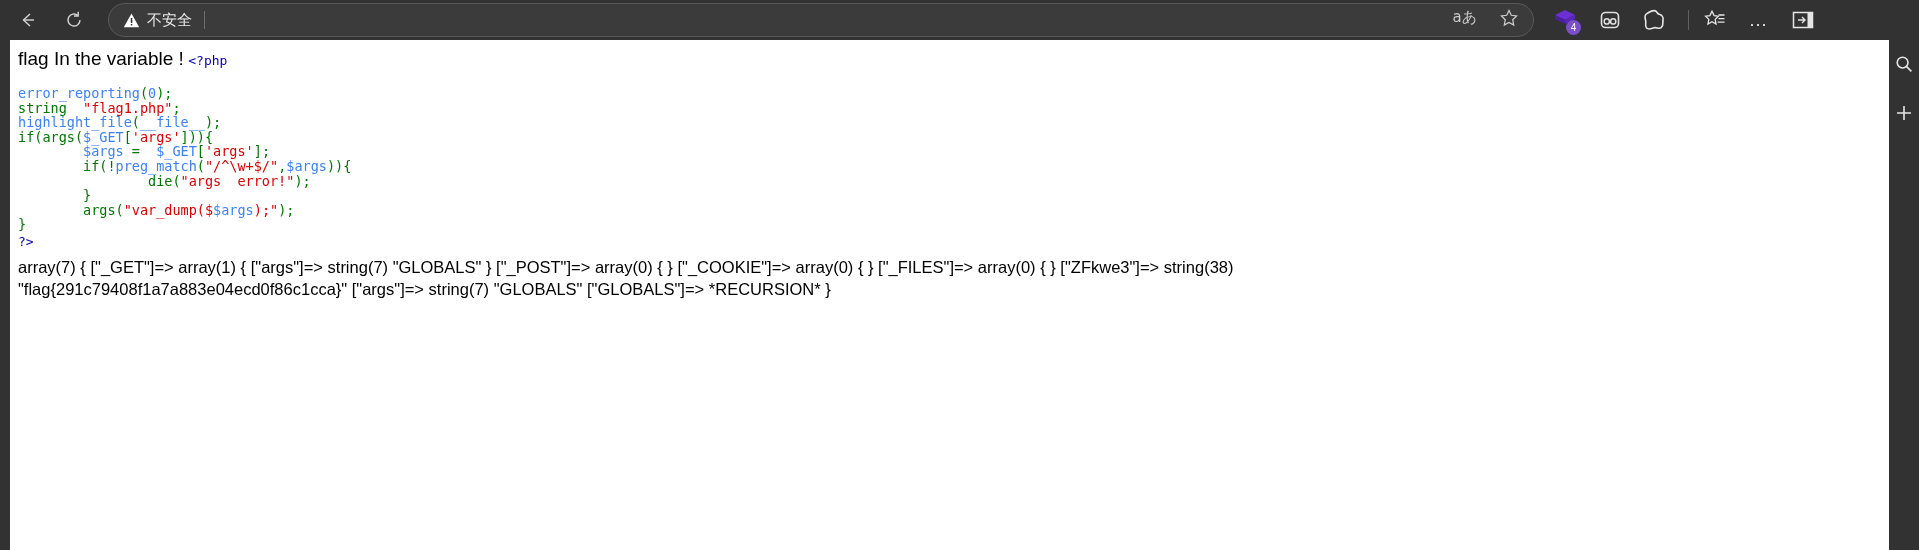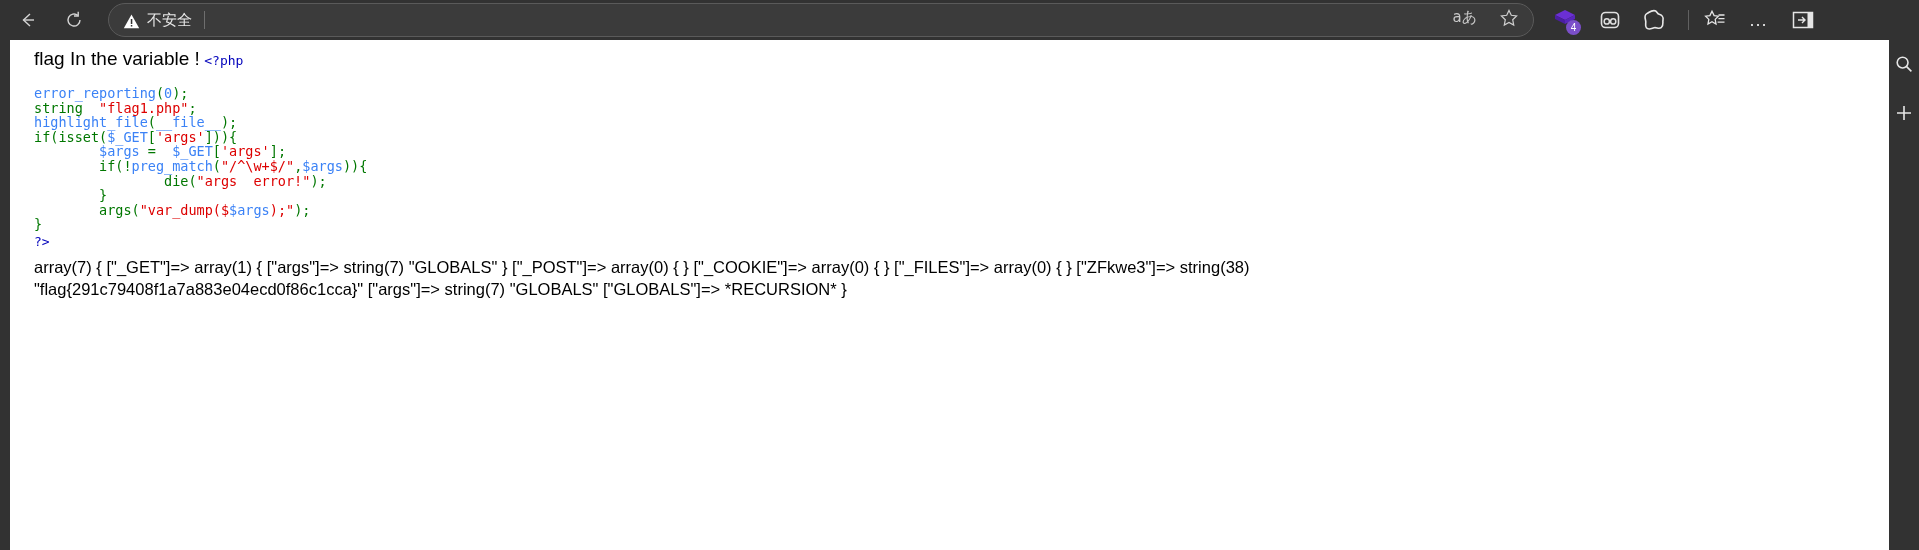--- a/index.html
+++ b/index.html
@@ -41,21 +41,21 @@
     height: 34px;
     background: #3b3b3b;
     border: 1px solid #5a5a5a;
     border-radius: 17px;
     display: flex;
     align-items: center;
     box-sizing: border-box;
   }
   .warn-wrap {
     display: flex;
-    align-items: flex-end;
+    align-items: center;
     margin-left: 14px;
     color: #e8e8e8;
   }
   .warn-icon { margin-right: 7px; display:block; }
   .warn-text {
     font-size: 15px;
     color: #e8e8e8;
     font-family: "DejaVu Sans", sans-serif;
     white-space: nowrap;
   }
@@ -128,21 +128,21 @@
     position: absolute;
     top: 40px; left: 0;
     width: 1889px;
     height: 510px;
     background: #ffffff;
     border-left: 10px solid #323232;
     box-sizing: border-box;
     overflow: hidden;
   }
   .page-inner {
-    padding: 8px 0 0 24px;
+    padding: 8px 0 0 8px;
   }
 
   
   .right-rail {
     position: absolute;
     top: 40px;
     left: 1889px;
     width: 30px;
     height: 510px;
     background: #323232;
@@ -286,21 +286,21 @@
   <div class="page-inner">
 
     <div>
       <span class="heading">flag In the variable !</span>
       <span class="php-open">&lt;?php</span>
     </div>
 
     <pre class="code"><code id="code-root"><span class="v">error_reporting</span><span class="k">(</span><span class="v">0</span><span class="k">);</span>
 <span class="k">string</span><span class="k">  </span><span class="s">"flag1.php"</span><span class="k">;</span>
 <span class="v">highlight_file</span><span class="k">(</span><span class="v">__file__</span><span class="k">);</span>
-<span class="k">if(isset(</span><span class="v">$_GET</span><span class="k">[</span><span class="s">'args'</span><span class="k">])){</span>
+<span class="k">if(args(</span><span class="v">$_GET</span><span class="k">[</span><span class="s">'args'</span><span class="k">])){</span>
 <span class="k">        </span><span class="v">$args</span><span class="k"> = </span><span class="k"> </span><span class="v">$_GET</span><span class="k">[</span><span class="s">'args'</span><span class="k">];</span>
 <span class="k">        if(!</span><span class="v">preg_match</span><span class="k">(</span><span class="s">"/^\w+$/"</span><span class="k">,</span><span class="v">$args</span><span class="k">)){</span>
 <span class="k">                </span><span class="k">die</span><span class="k">(</span><span class="s">"args  error!"</span><span class="k">);</span>
 <span class="k">        }</span>
 <span class="k">        </span><span class="k">args</span><span class="k">(</span><span class="s">"var_dump(</span><span class="s">$</span><span class="v">$args</span><span class="s">);"</span><span class="k">);</span>
 <span class="k">}</span></code></pre>
 
     <div>
       <span class="php-open">?&gt;</span>
     </div>

